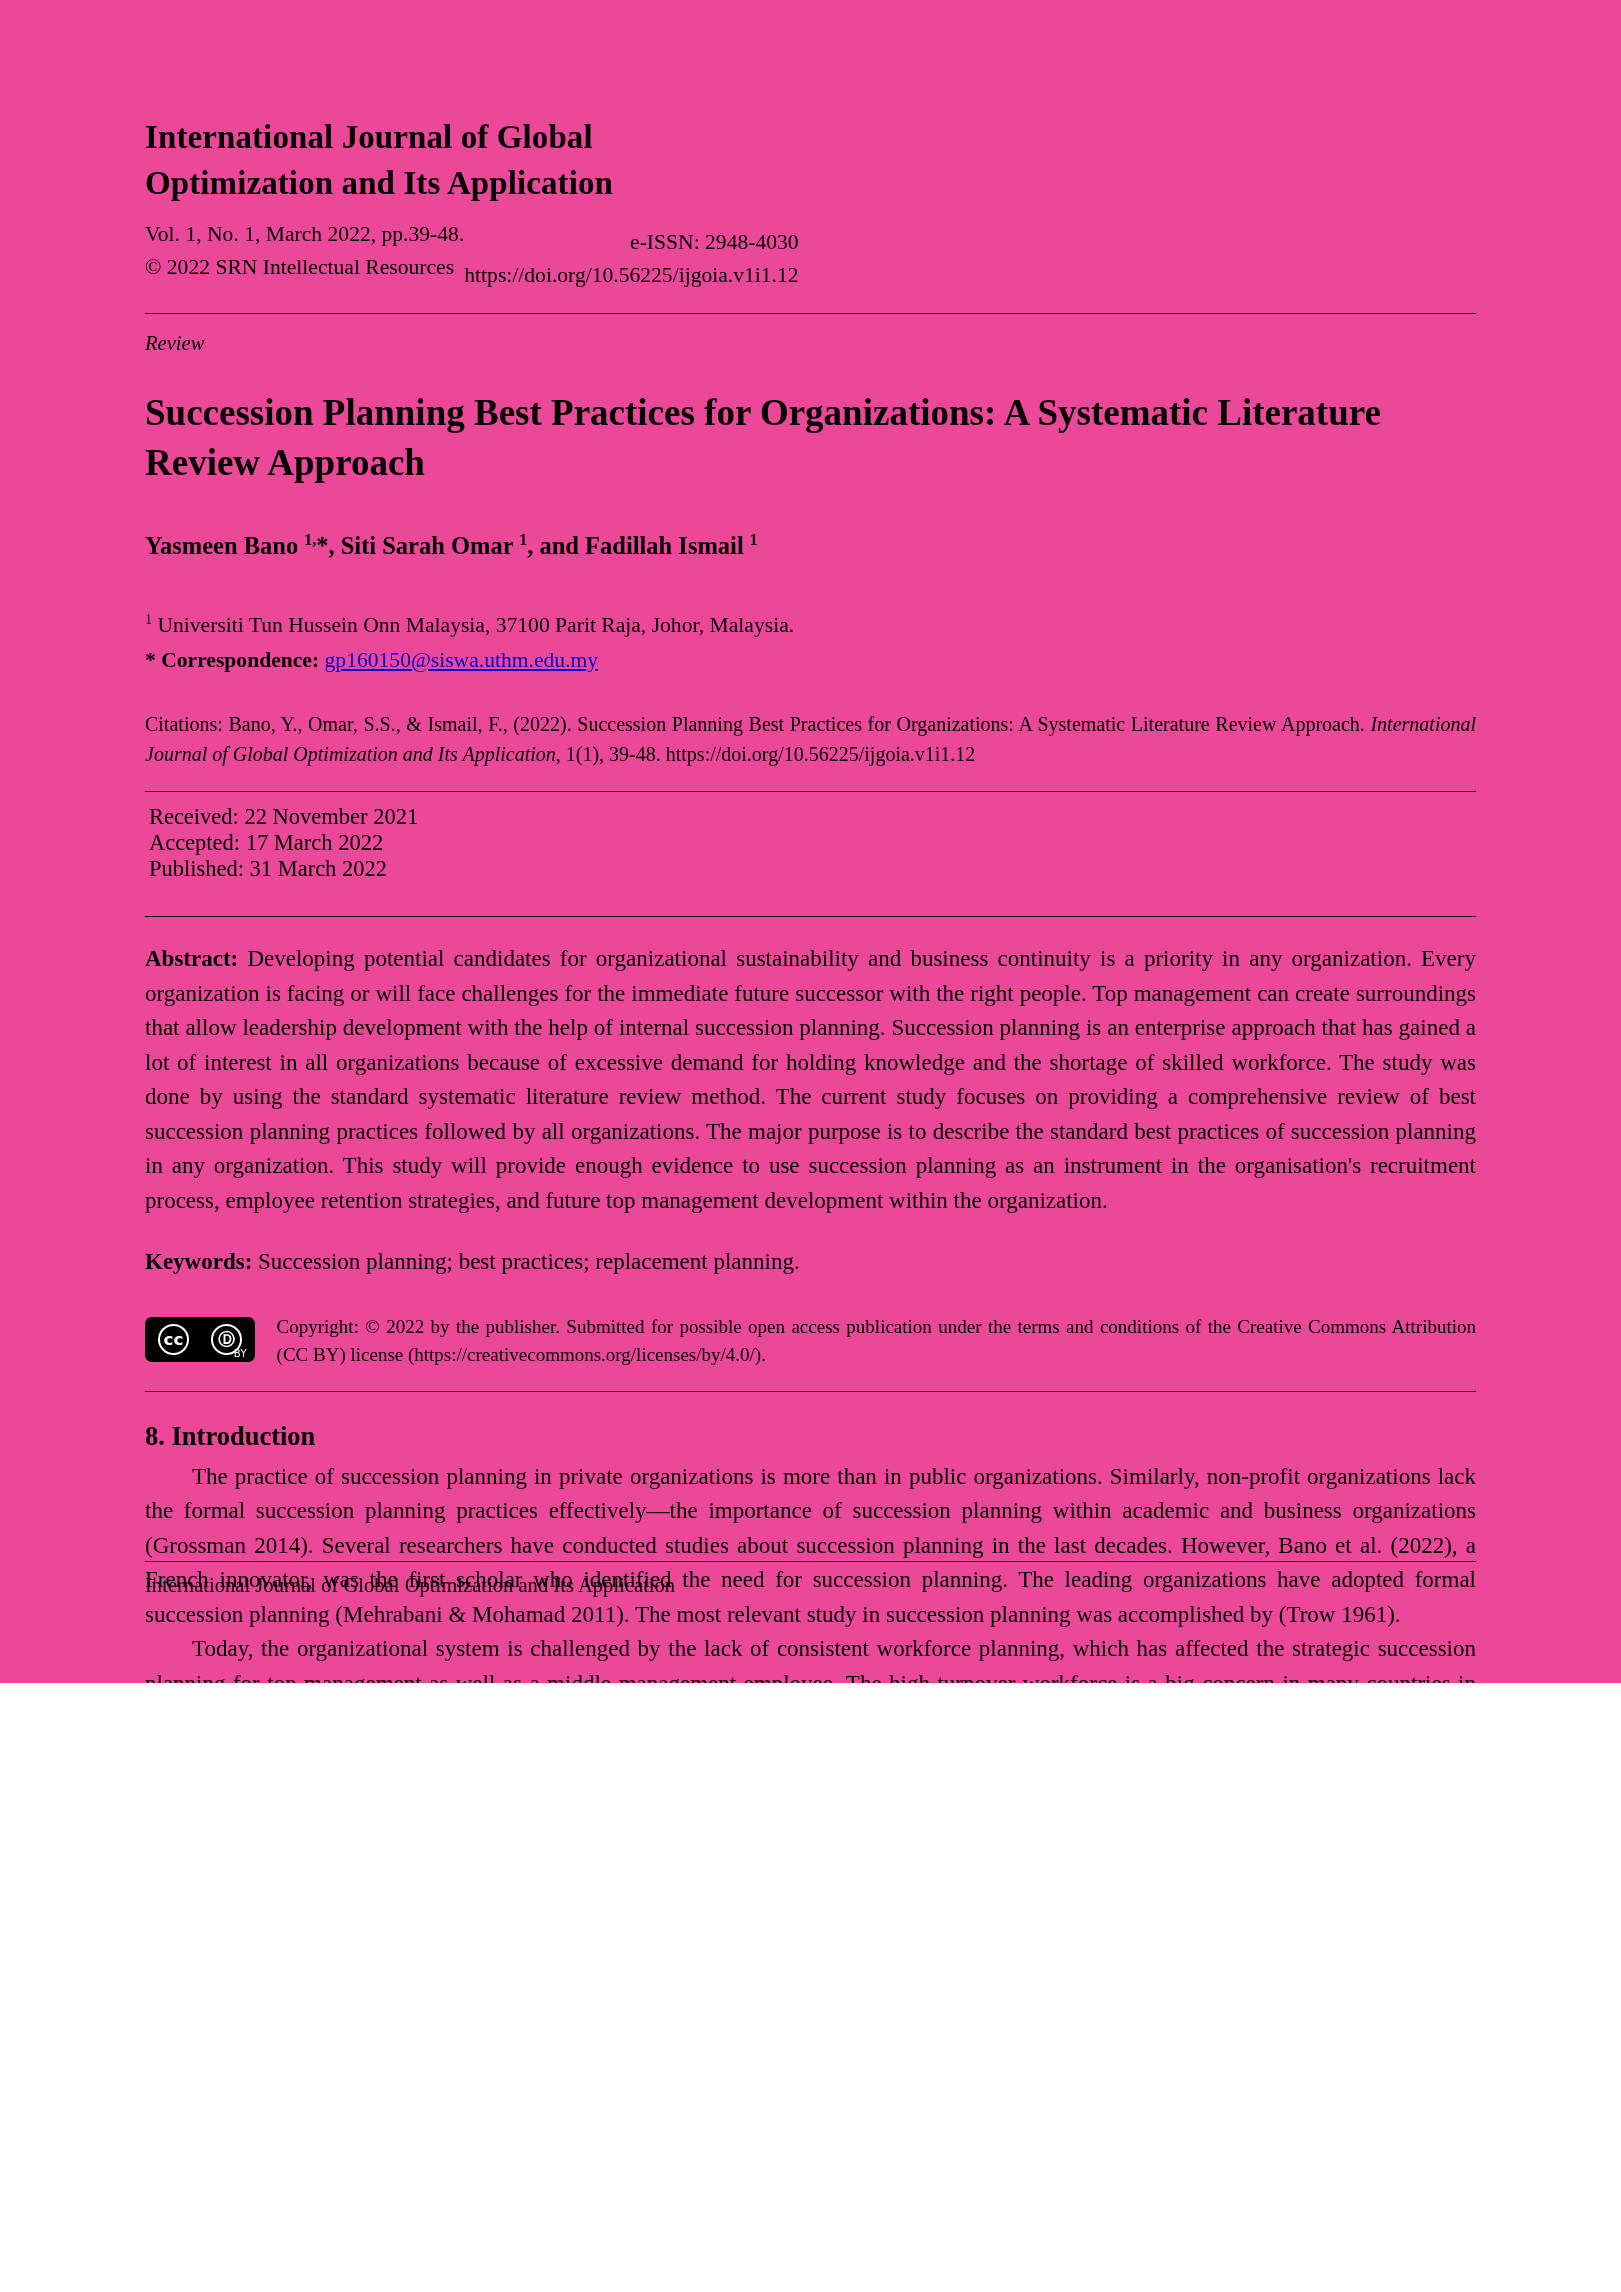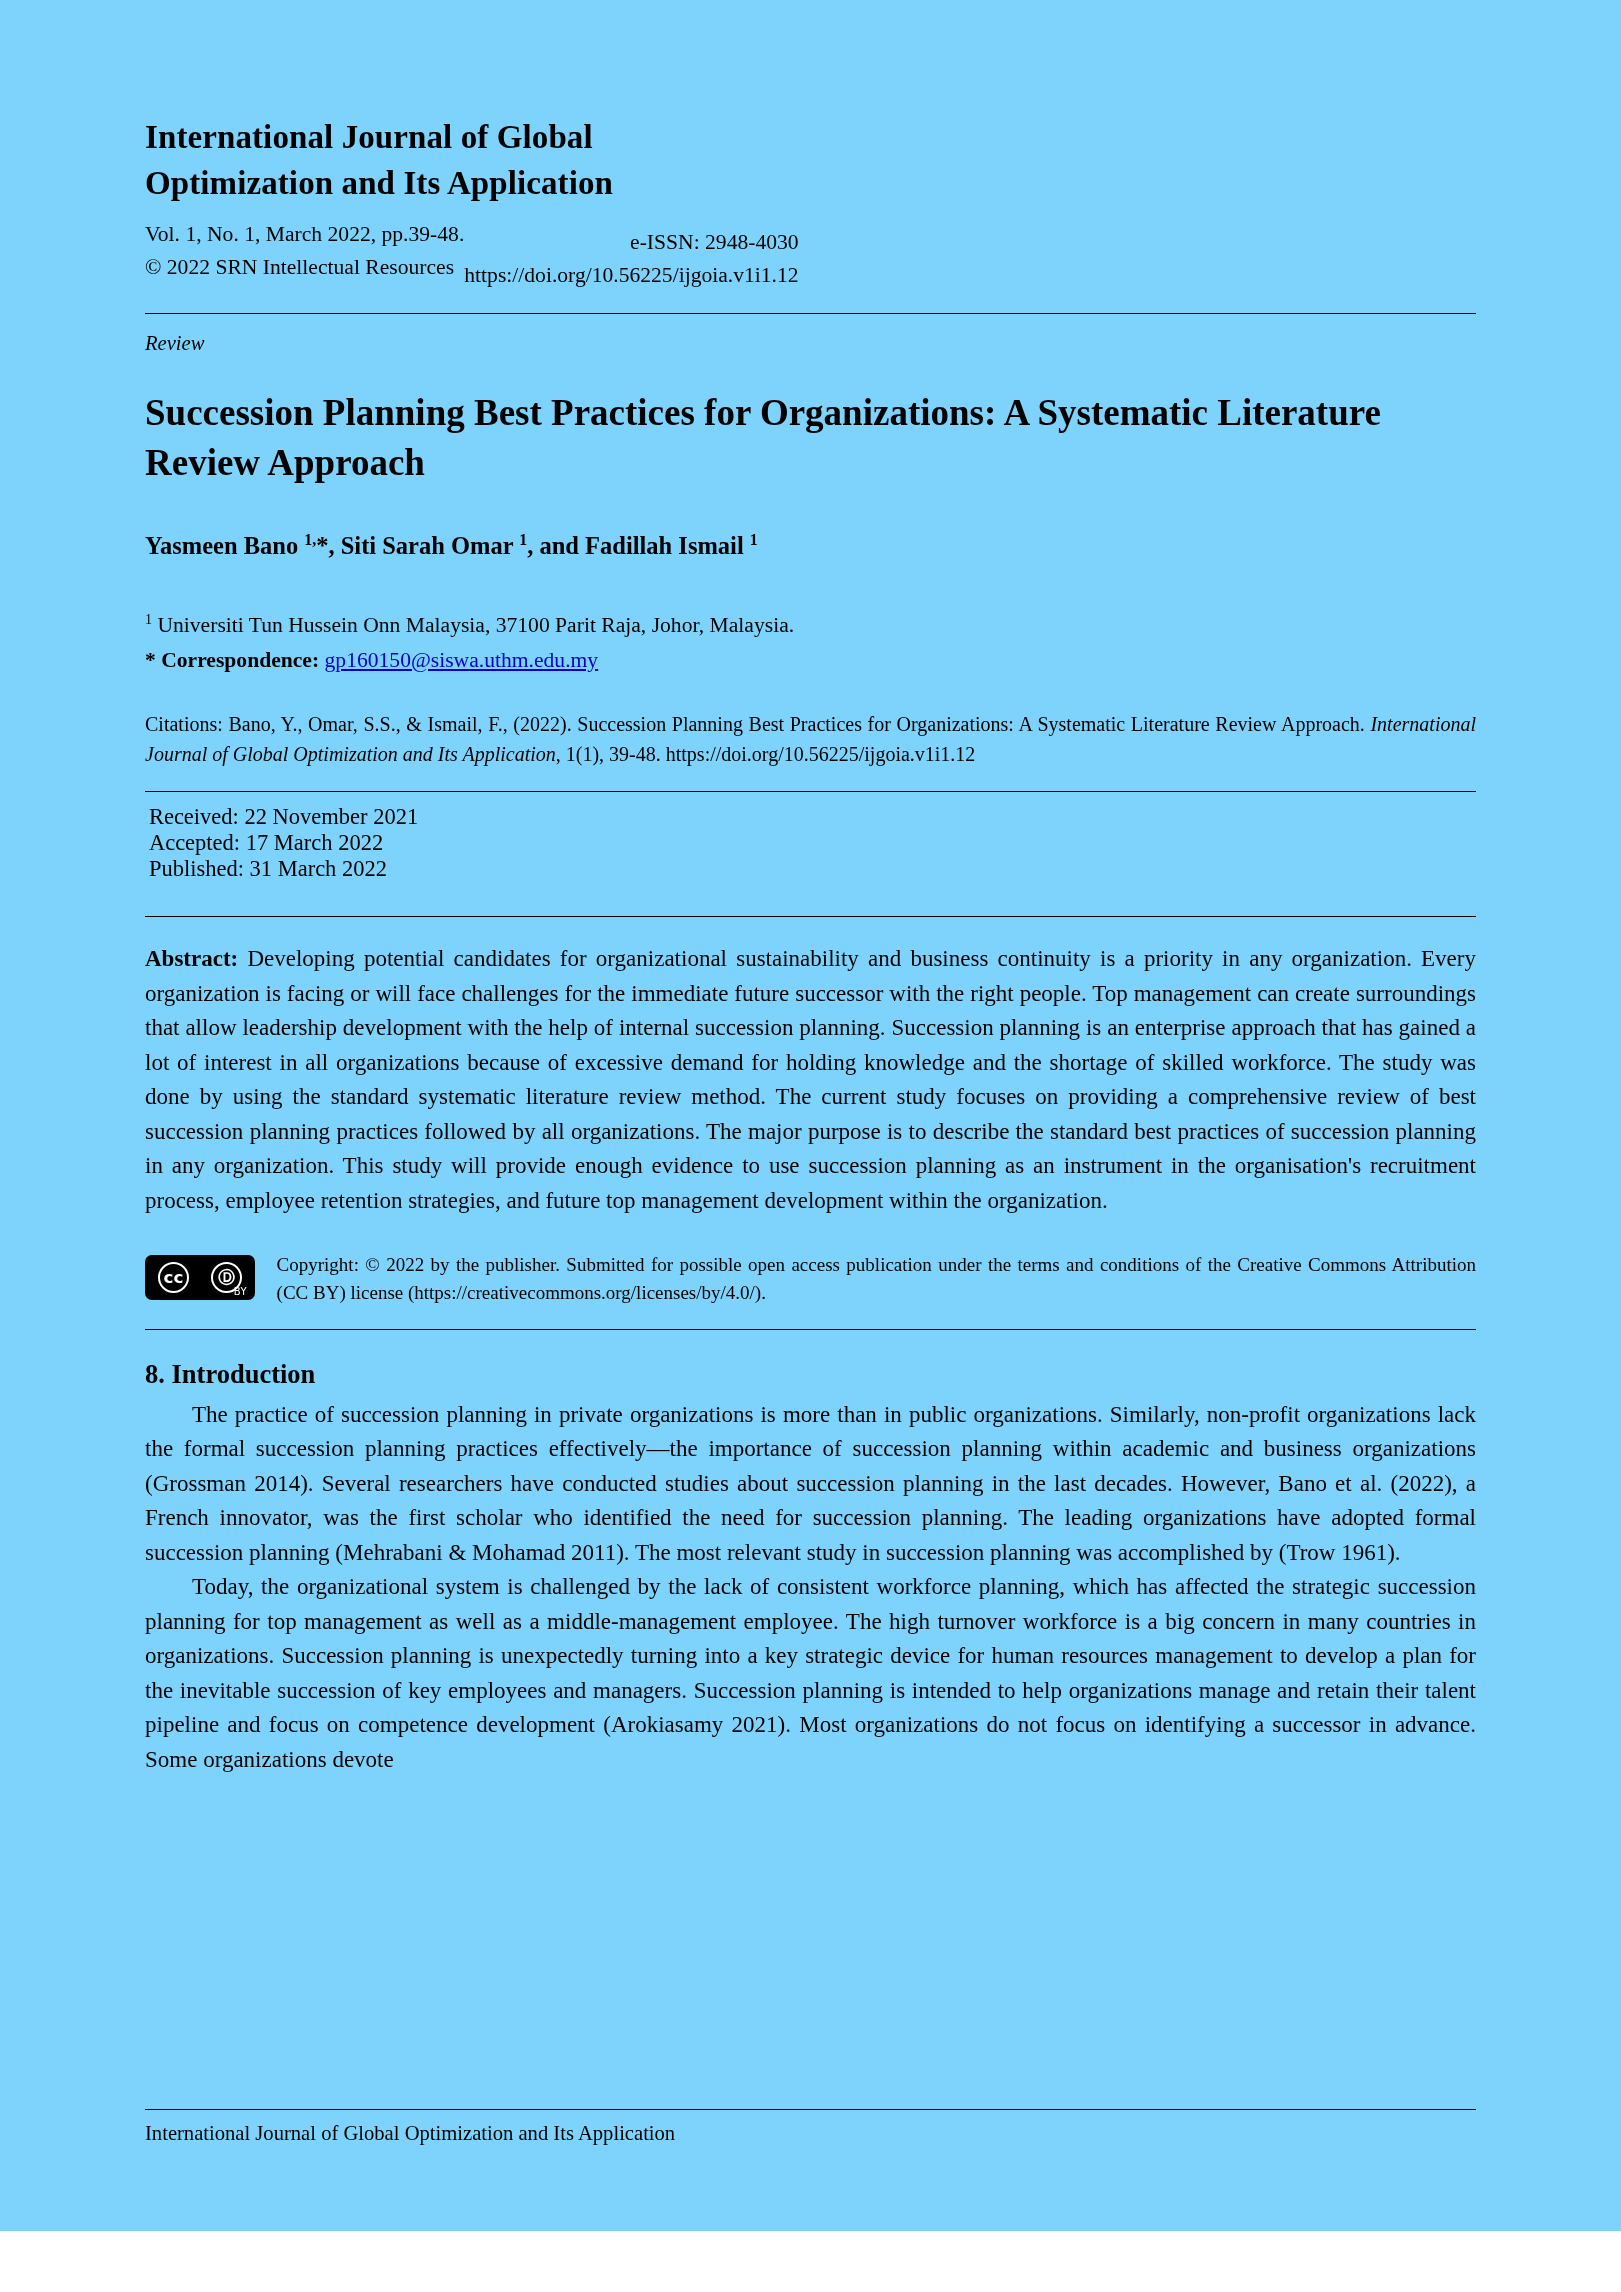--- a/index.html
+++ b/index.html
@@ -6,25 +6,25 @@
     margin: 0;
     padding: 0;
     background: #ffffff;
   }
   body {
     font-family: "Liberation Serif", serif;
     color: #000000;
   }
   .page {
     width: 1621px;
-    height: 2231px;
+    height: 1683px;
     box-sizing: border-box;
     padding: 116px 145px 16px 145px;
     position: relative;
-    background: #7dd3fc;
+    background: #ec4899;
   }
 
   
   .masthead-title {
     font-family: "Liberation Serif", serif;
     font-weight: bold;
     font-size: 33px;
     line-height: 1.28;
     margin: 0 0 3.9px 0;
     letter-spacing: 0.1px;
@@ -264,20 +264,23 @@
     <span>Accepted: 17 March 2022</span>
     <span>Published: 31 March 2022</span>
   </div>
 
   <hr class="rule thin">
 
   <div class="abstract">
     <b>Abstract:</b><span> Developing potential candidates for organizational sustainability and business continuity is a priority in any organization. Every organization is facing or will face challenges for the immediate future successor with the right people. Top management can create surroundings that allow leadership development with the help of internal succession planning. Succession planning is an enterprise approach that has gained a lot of interest in all organizations because of excessive demand for holding knowledge and the shortage of skilled workforce. The study was done by using the standard systematic literature review method. The current study focuses on providing a comprehensive review of best succession planning practices followed by all organizations. The major purpose is to describe the standard best practices of succession planning in any organization. This study will provide enough evidence to use succession planning as an instrument in the organisation's recruitment process, employee retention strategies, and future top management development within the organization.</span>
   </div>
 
+  <div class="keywords">
+    <b>Keywords:</b><span> Succession planning; best practices; replacement planning.</span>
+  </div>
 
   <div class="copyright-block">
     <div class="cc-badge">
       <div class="cc-left">
         <span class="cc-circle">cc</span>
       </div>
       <div class="cc-right">
         <span class="cc-circle">Ⓓ</span>
       </div>
       <span class="cc-by">BY</span>

